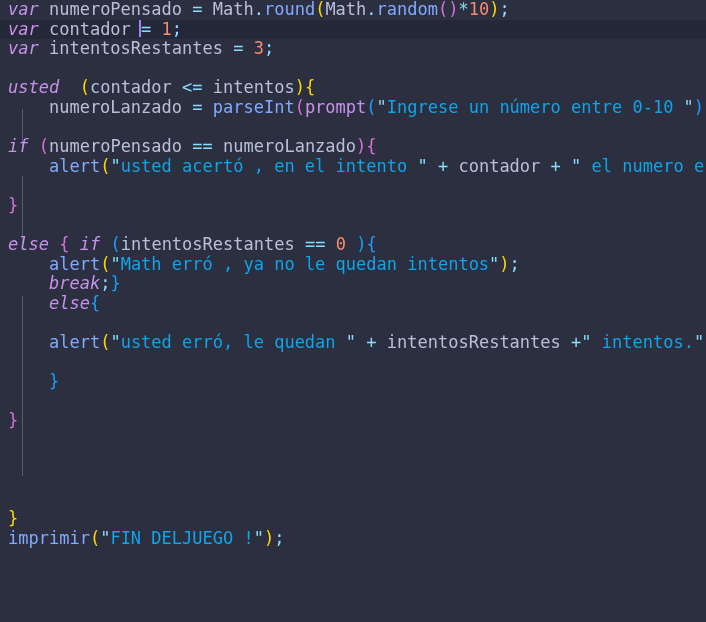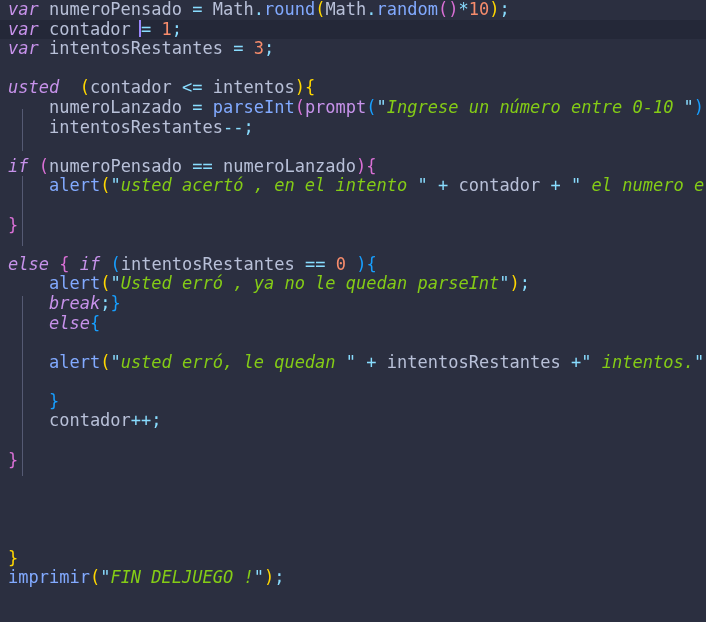--- a/index.html
+++ b/index.html
@@ -57,21 +57,21 @@
     background: #9a86fd;
     z-index: 5;
   }
   
   .t-kw       { color: #c792ea; font-style: italic; }
   .t-ctrl     { color: #c792ea; font-style: italic; }
   .t-var      { color: #b8c0d8; }
   .t-fn       { color: #82aaff; }
   .t-fn2      { color: #c792ea; text-align: right; }
   .t-num      { color: #f78c6c; }
-  .t-str      { color: #84cc16; font-style: italic; }
+  .t-str      { color: #0ea5e9; }
   .t-quote    { color: #89ddff; }
   .t-op       { color: #89ddff; }
   .t-punct    { color: #89ddff; }
   .t-b0       { color: #ffd700; }
   .t-b1       { color: #da70d6; }
   .t-b2       { color: #179fff; }
   .t-dot      { color: #89ddff; }
 </style>
 </head>
 <body>
@@ -82,36 +82,34 @@
       <div class="guide" style="left: 22px; top: 176px; height: 70px;"></div>
       <div class="guide" style="left: 22px; top: 296px; height: 180px;"></div>
     </div>
   <div class="code-surface" id="surface">
       <div class="code-line"><span class="t-kw">var</span><span class="t-var"> numeroPensado </span><span class="t-op">=</span><span class="t-var"> Math</span><span class="t-dot">.</span><span class="t-fn">round</span><span class="t-b0">(</span><span class="t-var">Math</span><span class="t-dot">.</span><span class="t-fn">random</span><span class="t-b1">(</span><span class="t-b1">)</span><span class="t-op">*</span><span class="t-num">10</span><span class="t-b0">)</span><span class="t-punct">;</span></div>
       <div class="code-line active"><span class="t-kw">var</span><span class="t-var"> contador </span><span class="t-op">=</span><span class="t-var"> </span><span class="t-num">1</span><span class="t-punct">;</span></div>
       <div class="code-line"><span class="t-kw">var</span><span class="t-var"> intentosRestantes </span><span class="t-op">=</span><span class="t-var"> </span><span class="t-num">3</span><span class="t-punct">;</span></div>
       <div class="code-line">&nbsp;</div>
       <div class="code-line"><span class="t-ctrl">usted</span><span class="t-var">  </span><span class="t-b0">(</span><span class="t-var">contador </span><span class="t-op">&lt;=</span><span class="t-var"> intentos</span><span class="t-b0">)</span><span class="t-b0">{</span></div>
       <div class="code-line"><span class="t-var">    numeroLanzado </span><span class="t-op">=</span><span class="t-var"> </span><span class="t-fn">parseInt</span><span class="t-b1">(</span><span class="t-fn2">prompt</span><span class="t-b2">(</span><span class="t-quote">"</span><span class="t-str">Ingrese un número entre 0-10 </span><span class="t-quote">"</span><span class="t-b2">)</span><span class="t-b1">)</span><span class="t-punct">;</span></div>
-      <div class="code-line"><span class="t-var">    intentosRestantes</span><span class="t-op">--</span><span class="t-punct">;</span></div>
       <div class="code-line">&nbsp;</div>
       <div class="code-line"><span class="t-ctrl">if</span><span class="t-var"> </span><span class="t-b1">(</span><span class="t-var">numeroPensado </span><span class="t-op">==</span><span class="t-var"> numeroLanzado</span><span class="t-b1">)</span><span class="t-b1">{</span></div>
       <div class="code-line"><span class="t-var">    </span><span class="t-fn">alert</span><span class="t-b0">(</span><span class="t-quote">"</span><span class="t-str">usted acertó , en el intento </span><span class="t-quote">"</span><span class="t-var"> </span><span class="t-op">+</span><span class="t-var"> contador </span><span class="t-op">+</span><span class="t-var"> </span><span class="t-quote">"</span><span class="t-str"> el numero era: </span><span class="t-quote">"</span><span class="t-op">+</span><span class="t-var"> numeroPensado</span></div>
       <div class="code-line">&nbsp;</div>
       <div class="code-line"><span class="t-b1">}</span></div>
       <div class="code-line">&nbsp;</div>
       <div class="code-line"><span class="t-ctrl">else</span><span class="t-var"> </span><span class="t-b1">{</span><span class="t-var"> </span><span class="t-ctrl">if</span><span class="t-var"> </span><span class="t-b2">(</span><span class="t-var">intentosRestantes </span><span class="t-op">==</span><span class="t-var"> </span><span class="t-num">0</span><span class="t-var"> </span><span class="t-b2">)</span><span class="t-b2">{</span></div>
-      <div class="code-line"><span class="t-var">    </span><span class="t-fn">alert</span><span class="t-b0">(</span><span class="t-quote">"</span><span class="t-str">Usted erró , ya no le quedan parseInt</span><span class="t-quote">"</span><span class="t-b0">)</span><span class="t-punct">;</span></div>
+      <div class="code-line"><span class="t-var">    </span><span class="t-fn">alert</span><span class="t-b0">(</span><span class="t-quote">"</span><span class="t-str">Math erró , ya no le quedan intentos</span><span class="t-quote">"</span><span class="t-b0">)</span><span class="t-punct">;</span></div>
       <div class="code-line"><span class="t-var">    </span><span class="t-ctrl">break</span><span class="t-punct">;</span><span class="t-b2">}</span></div>
       <div class="code-line"><span class="t-var">    </span><span class="t-ctrl">else</span><span class="t-b2">{</span></div>
       <div class="code-line">&nbsp;</div>
       <div class="code-line"><span class="t-var">    </span><span class="t-fn">alert</span><span class="t-b0">(</span><span class="t-quote">"</span><span class="t-str">usted erró, le quedan </span><span class="t-quote">"</span><span class="t-var"> </span><span class="t-op">+</span><span class="t-var"> intentosRestantes </span><span class="t-op">+</span><span class="t-quote">"</span><span class="t-str"> intentos.</span><span class="t-quote">"</span><span class="t-b0">)</span><span class="t-punct">;</span></div>
       <div class="code-line">&nbsp;</div>
       <div class="code-line"><span class="t-var">    </span><span class="t-b2">}</span></div>
-      <div class="code-line"><span class="t-var">    contador</span><span class="t-op">++</span><span class="t-punct">;</span></div>
       <div class="code-line">&nbsp;</div>
       <div class="code-line"><span class="t-b1">}</span></div>
       <div class="code-line">&nbsp;</div>
       <div class="code-line">&nbsp;</div>
       <div class="code-line">&nbsp;</div>
       <div class="code-line">&nbsp;</div>
       <div class="code-line"><span class="t-b0">}</span></div>
       <div class="code-line"><span class="t-fn">imprimir</span><span class="t-b0">(</span><span class="t-quote">"</span><span class="t-str">FIN DELJUEGO !</span><span class="t-quote">"</span><span class="t-b0">)</span><span class="t-punct">;</span></div>
     </div>
   <div class="cursor" id="cursor" style="left: 139px; top: 20px;"></div>

